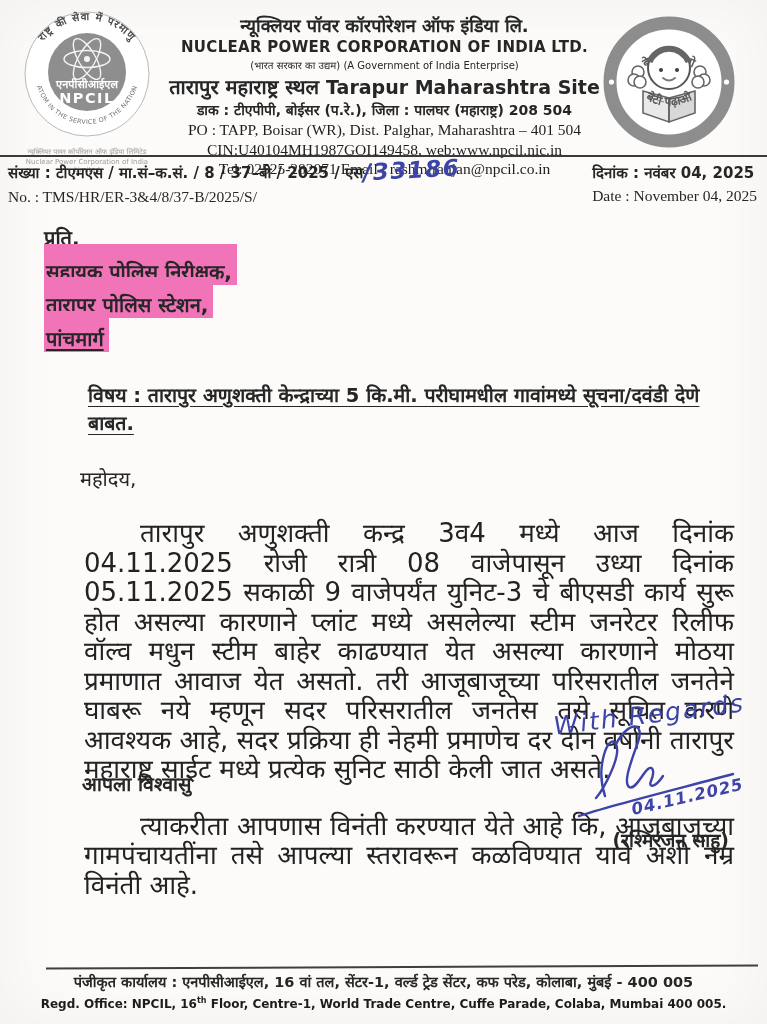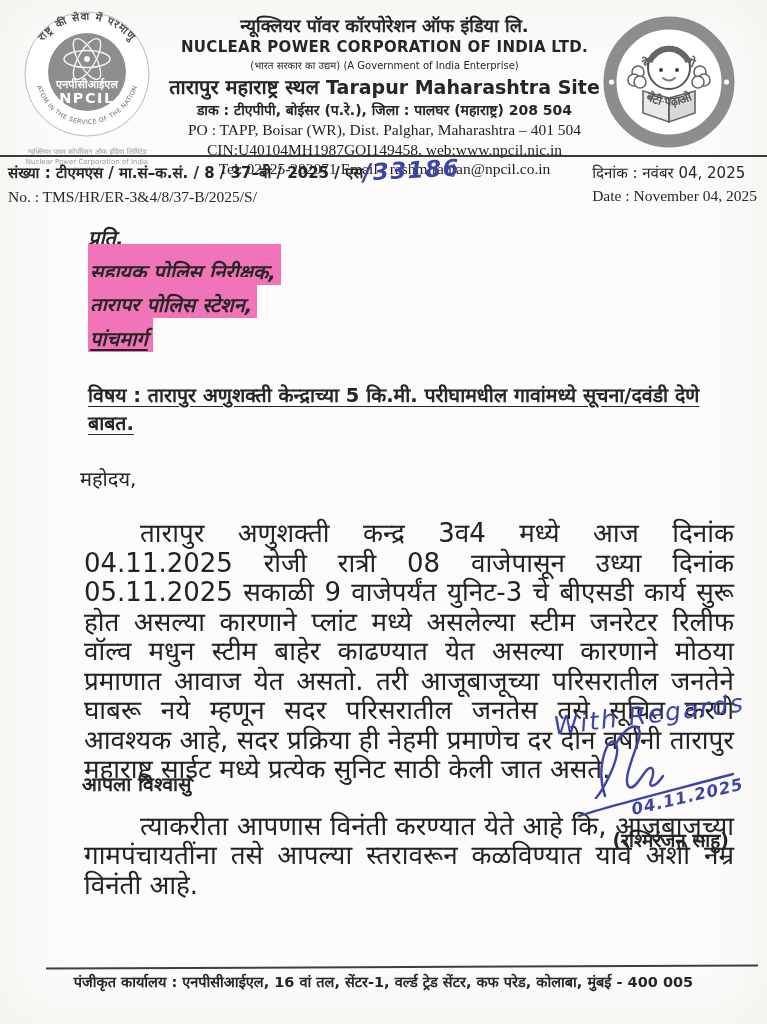--- a/index.html
+++ b/index.html
@@ -21,30 +21,30 @@
   .h-site .eng    { font-size:19px; }
   .h-addr-hi      { font-size:14px; font-weight:bold; line-height:19px; }
   .serifline      { font-family:"Liberation Serif", serif; font-size:15.5px; line-height:19.5px; color:#1e1e1e; }
   .head-rule { position:absolute; top:155px; left:0; width:767px; border-top:2.5px solid #3a3a3a; }
 
   
   .ref-row { position:absolute; top:161px; left:8px; right:10px; display:flex; justify-content:space-between; }
   .ref-left .hi  { font-size:15px; font-weight:bold; line-height:24px; white-space:nowrap; }
   .ref-left .en  { font-family:"Liberation Serif", serif; font-size:15.5px; line-height:22px; }
   .ref-right { text-align:left; }
-  .ref-right .hi { font-size:15px; font-weight:normal; line-height:24px; }
+  .ref-right .hi { font-size:15px; font-weight:bold; line-height:24px; }
   .ref-right .en { font-family:"Liberation Serif", serif; font-size:15.5px; line-height:22px; }
   .handnum {
     display:inline-block; color:#3d44a8; font-size:23px; font-weight:bold; font-style:italic;
     letter-spacing:1.5px; transform:rotate(-3deg) translateY(-4px); vertical-align:middle;
   }
 
   
   .content { position:absolute; top:222px; left:0; width:767px; }
-  .to-block { margin-left:88px;font-style:italic; }
+  .to-block { margin-left:44px; }
   .to-block p { margin:0; font-size:20px; font-weight:bold; line-height:33.5px; }
   .hl { background:#f173b8; padding:16px 5px 1px 2px; box-decoration-break:clone; }
   .hl-under { text-decoration:underline; text-underline-offset:3px; }
   .subject {
     margin:26px 30px 0 88px; font-size:19.5px; font-weight:bold;
     text-decoration:underline; text-underline-offset:4px; line-height:28px;
   }
   .salutation { margin:27px 0 0 80px; font-size:20px; }
   .para {
     margin:27px 33px 0 84px; font-size:26px; line-height:29.5px;
@@ -204,15 +204,18 @@
 
   <div class="yours">आपला विश्वासु</div>
 
   <div class="signer">
     <p>(रश्मिरंजन साहु)</p>
   </div>
 
   <div class="footer">
     <div class="footer-rule"></div>
     <div class="f-hi">पंजीकृत कार्यालय : एनपीसीआईएल, 16 वां तल, सेंटर-1, वर्ल्ड ट्रेड सेंटर, कफ परेड, कोलाबा, मुंबई - 400 005</div>
+    <div class="f-en">
+      <span>Regd. Office: NPCIL, 16</span><sup>th</sup><span> Floor, Centre-1, World Trade Centre, Cuffe Parade, Colaba, Mumbai 400 005.</span>
+    </div>
   </div>
 
 </div>
 
 </body></html>

